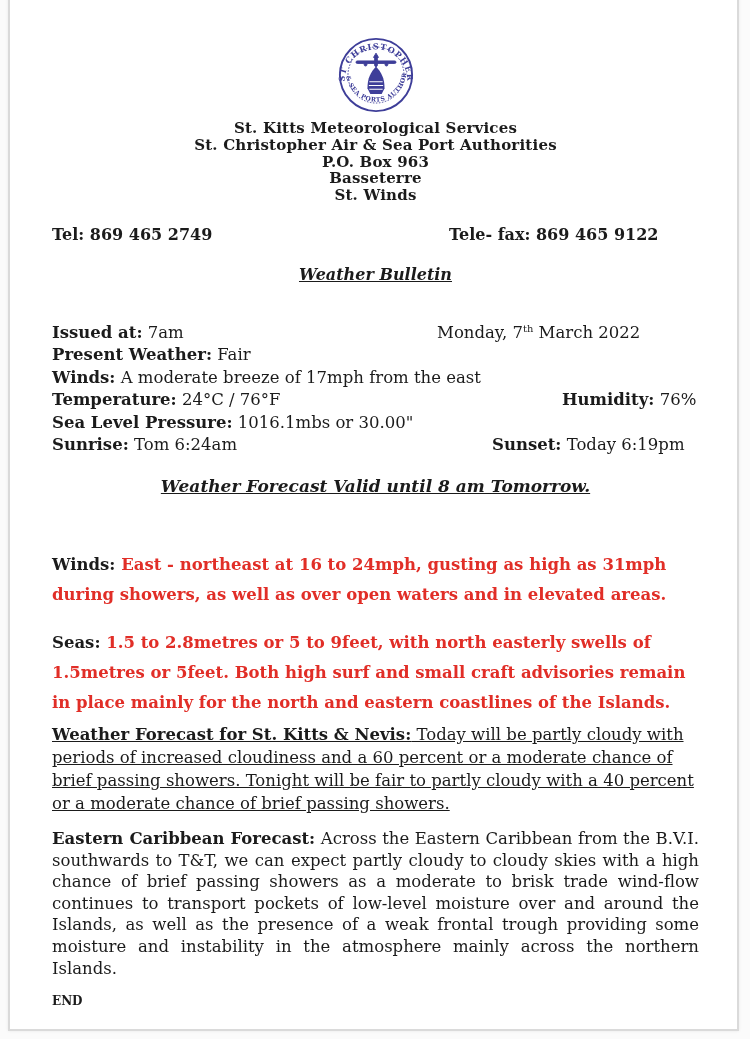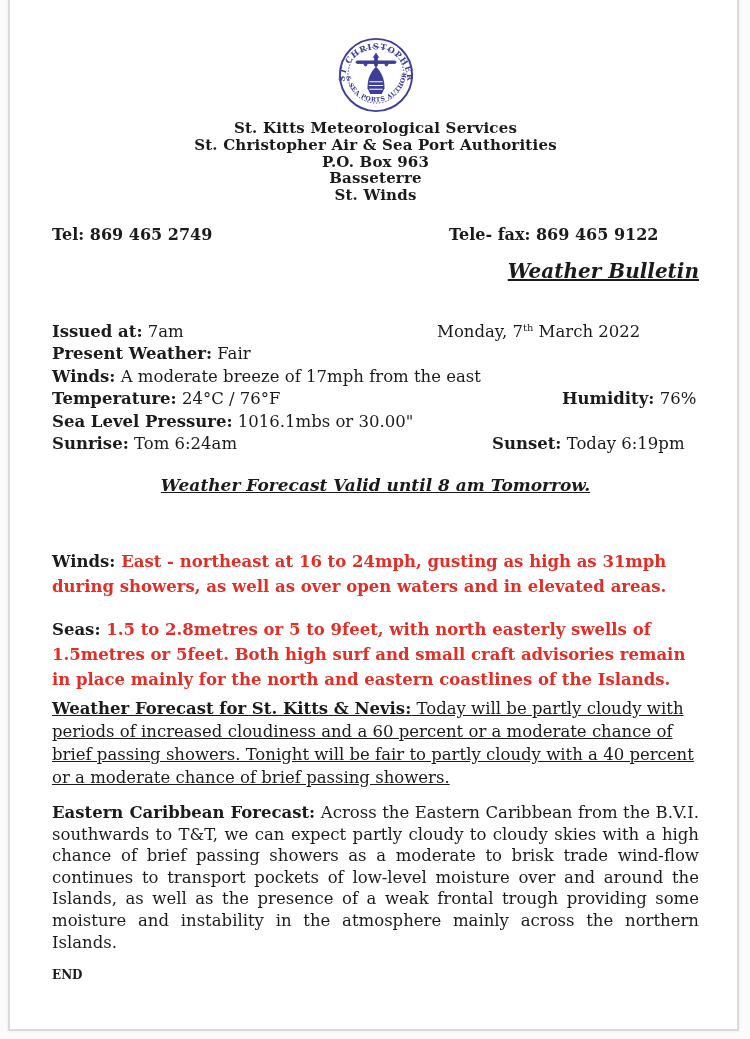--- a/index.html
+++ b/index.html
@@ -52,25 +52,25 @@
   .contact-row {
     position: relative;
     margin-top: 21px;
     height: 19px;
     font-weight: bold;
     font-size: 16px;
   }
   .contact-row .fax { position: absolute; left: 397px; top: 0; }
   
   .bulletin-title {
-    margin-top: 15px;
-    text-align: right;
+    margin-top: 21px;
+    text-align: center;
     font-weight: bold;
     font-style: italic;
-    font-size: 20px;
+    font-size: 16px;
     text-decoration: underline;
   }
   
   .info-block {
     margin-top: 38px;
     font-size: 16.5px;
     line-height: 22.5px;
   }
   .info-line { position: relative; }
   .lbl { font-weight: bold; }
@@ -88,21 +88,21 @@
     margin-top: 19px;
     text-align: center;
     font-weight: bold;
     font-style: italic;
     font-size: 17px;
     text-decoration: underline;
   }
   
   .para {
     font-size: 16.5px;
-    line-height: 25px;
+    line-height: 30px;
   }
   .para .lbl { color: #1b1b1b; }
   .para.red-para { font-weight: bold; }
   .red-text { color: #e12e27; }
   .p-winds   { margin-top: 54px; }
   .p-seas    { margin-top: 18px; }
   .p-stkitts { margin-top: 5px; line-height: 23px; text-decoration: underline; }
   .p-eastern { margin-top: 13px; line-height: 21.6px; text-align: justify; }
   .end-label {
     margin-top: 15px;

